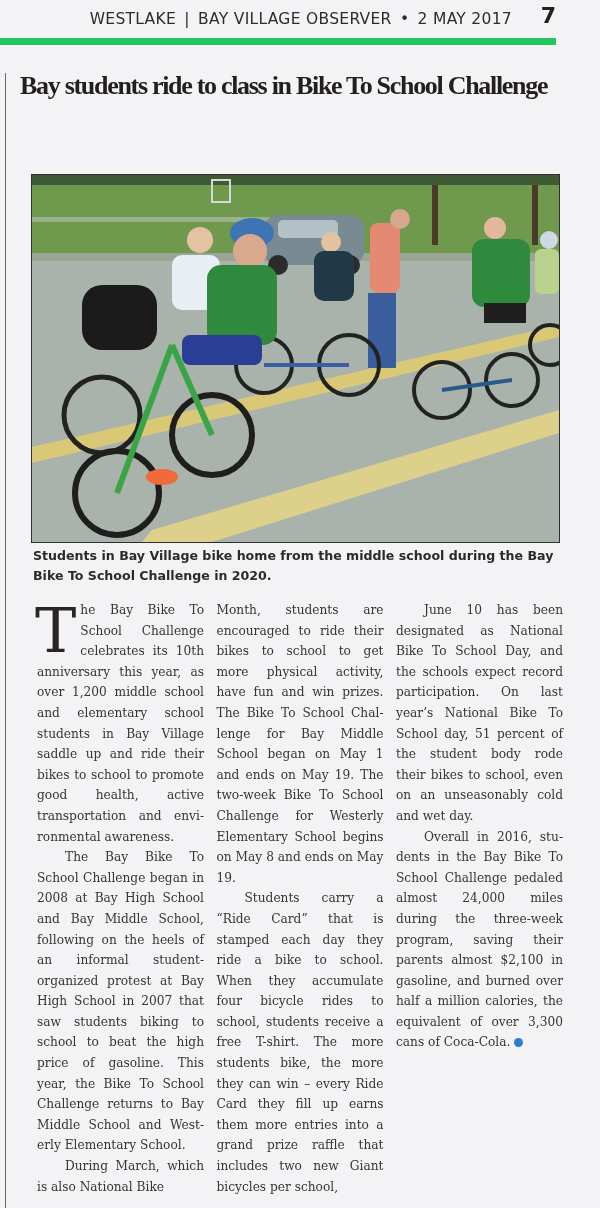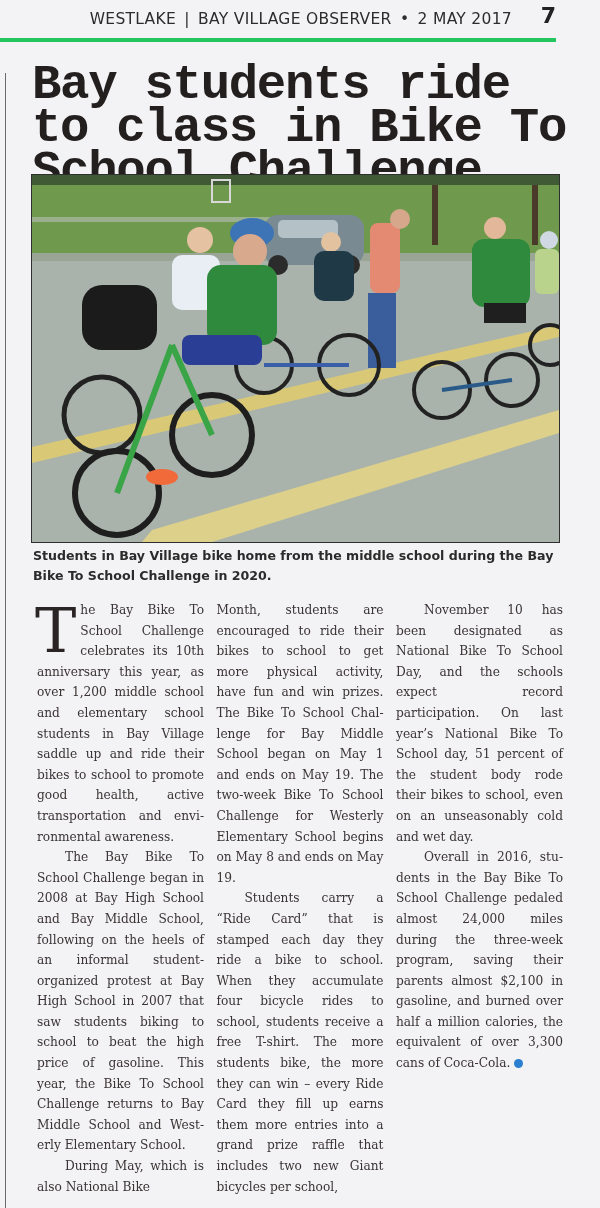--- a/index.html
+++ b/index.html
@@ -13,21 +13,21 @@
       position: relative;
       overflow: hidden;
       color: #2a2626;
     }
     .masthead {
       position: absolute;
       left: 0;
       top: 0;
       width: 556px;
       height: 38px;
-      border-bottom: 4px solid #22c55e;
+      border-bottom: 7px solid #22c55e;
     }
     .masthead-line {
       position: absolute;
       right: 44px;
       top: 10px;
       font-family: "DejaVu Sans", sans-serif;
       font-size: 15.5px;
       letter-spacing: 0.3px;
       color: #2c2c2c;
       white-space: nowrap;
@@ -47,26 +47,26 @@
     .left-rule {
       position: absolute;
       left: 5px;
       top: 73px;
       width: 1px;
       height: 1135px;
       background: #6a6a6a;
     }
     .headline {
       position: absolute;
-      left: 32px;
+      left: 20px;
       top: 64px;
       width: 540px;
-      font-family: Liberation Mono, monospace;
+      font-family: Liberation Serif, serif;
       font-weight: bold;
-      font-size: 49px;
+      font-size: 26px;
       line-height: 43px;
       letter-spacing: -1.3px;
       color: #231f1f;
       margin: 0;
     }
     .photo {
       position: absolute;
       left: 31px;
       top: 174px;
       width: 527px;
@@ -211,23 +211,23 @@
     <ellipse cx="130" cy="302" rx="16" ry="8" fill="#f06a3a"></ellipse>
   </svg>
 </div>
 
 <p class="caption">Students in Bay Village bike home from the middle school during the Bay Bike To School Challenge in 2020.</p>
 
 <div class="body-columns">
   <div class="col">
     <p class="first"><span class="dropcap">T</span><span>he Bay Bike To School Challenge celebrates its 10th anniversary this year, as over 1,200 middle school and elementary school students in Bay Village saddle up and ride their bikes to school to pro­mote good health, active transportation and envi­ronmental awareness.</span></p>
     <p>The Bay Bike To School Challenge began in 2008 at Bay High School and Bay Middle School, following on the heels of an informal stu­dent-organized protest at Bay High School in 2007 that saw students biking to school to beat the high price of gasoline. This year, the Bike To School Challenge returns to Bay Middle School and West­erly Elementary School.</p>
-    <p>During May, which is also National Bike</p>
+    <p>During March, which is also National Bike</p>
   </div>
   <div class="col">
     <p class="first">Month, students are encouraged to ride their bikes to school to get more physical activity, have fun and win prizes. The Bike To School Chal­lenge for Bay Middle School began on May 1 and ends on May 19. The two-week Bike To School Challenge for Westerly Elementary School begins on May 8 and ends on May 19.</p>
     <p>Students carry a “Ride Card” that is stamped each day they ride a bike to school. When they accumulate four bicycle rides to school, students receive a free T-shirt. The more students bike, the more they can win – every Ride Card they fill up earns them more entries into a grand prize raffle that includes two new Giant bicycles per school,</p>
   </div>
   <div class="col">
-    <p>November 10 has been designated as National Bike To School Day, and the schools expect record participation. On last year’s National Bike To School day, 51 percent of the student body rode their bikes to school, even on an unseasonably cold and wet day.</p>
+    <p>June 10 has been designated as National Bike To School Day, and the schools expect record participation. On last year’s National Bike To School day, 51 percent of the student body rode their bikes to school, even on an unseasonably cold and wet day.</p>
     <p><span>Overall in 2016, stu­dents in the Bay Bike To School Challenge ped­aled almost 24,000 miles during the three-week program, saving their parents almost $2,100 in gasoline, and burned over half a million calo­ries, the equivalent of over 3,300 cans of Coca-Cola.</span><span class="end-mark"></span></p>
   </div>
 </div>
 
 </body></html>

